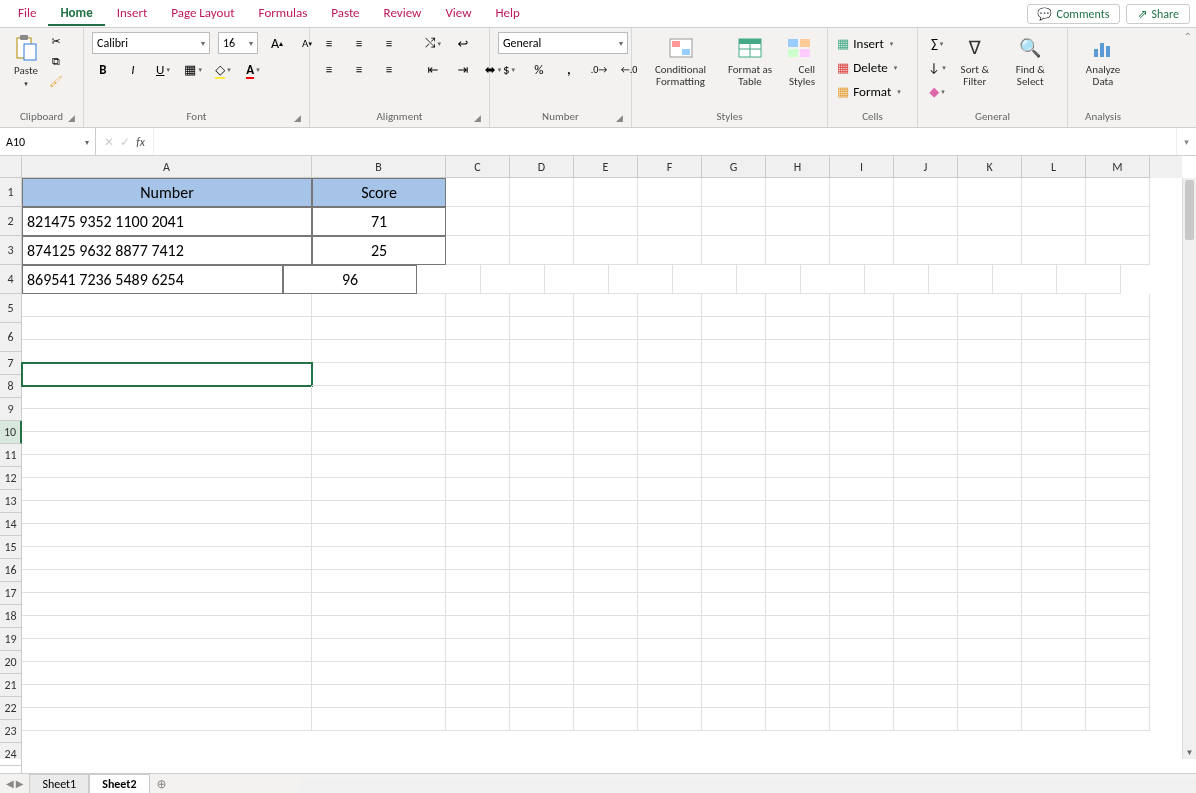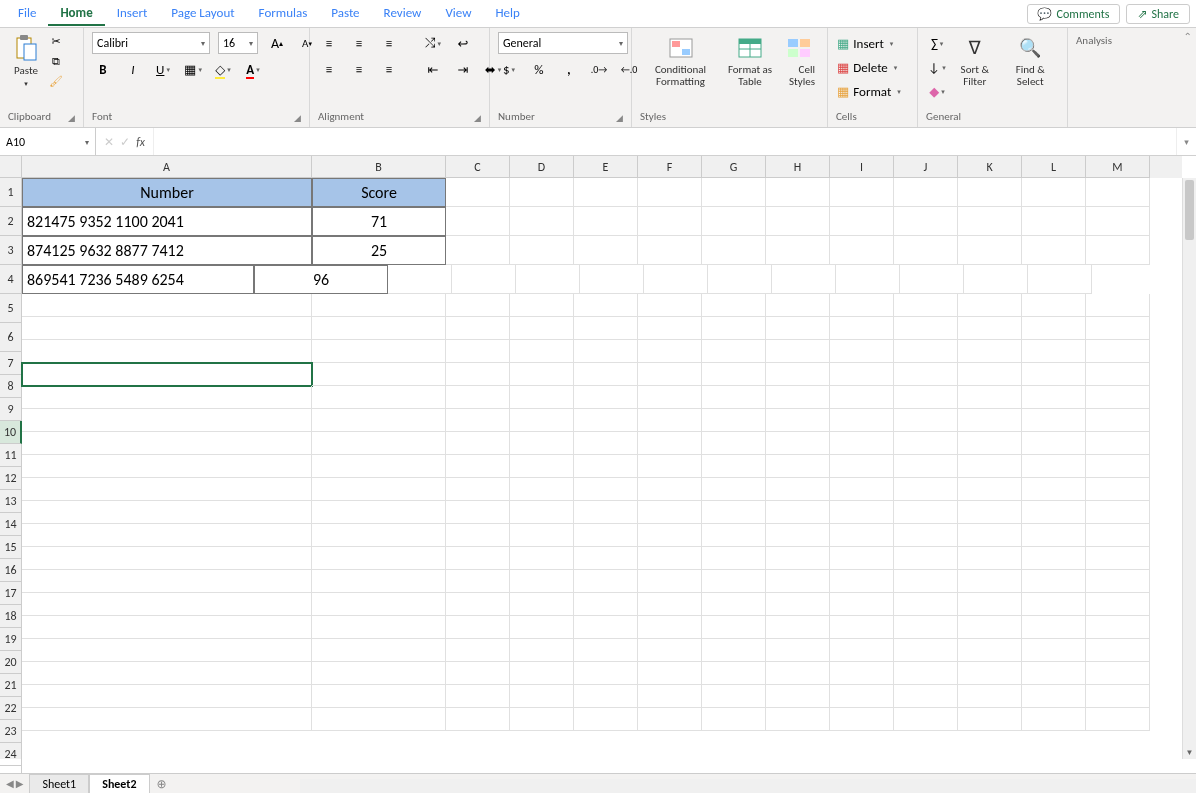--- a/index.html
+++ b/index.html
@@ -1,29 +1,29 @@
 <!DOCTYPE html>
 <html><head>
 <meta charset="utf-8">
 <style>
 * { box-sizing: border-box; margin: 0; padding: 0; font-family: "Segoe UI", Calibri, sans-serif; }
 body { background: #fff; width: 1196px; height: 793px; overflow: hidden; position: relative; }
 
 
 .menu-bar { display: flex; align-items: center; height: 28px; border-bottom: 1px solid #d0d0d0; padding: 0 6px; background: #fff; }
-.menu-item { padding: 4px 12px; font-size: 13px; color: #3b82f6; cursor: pointer; }
+.menu-item { padding: 4px 12px; font-size: 13px; color: #be185d; cursor: pointer; }
 .menu-item.active { border-bottom: 2px solid #217346; color: #217346; font-weight: 600; }
 .menu-spacer { flex: 1; }
 .menu-right-btn { display: flex; align-items: center; gap: 4px; padding: 2px 10px; border: 1px solid #ccc; border-radius: 3px; font-size: 12px; margin-left: 6px; cursor: pointer; color: #217346; }
 
 
 .ribbon { height: 100px; background: #f3f2f1; border-bottom: 1px solid #d0d0d0; display: flex; position: relative; }
 .ribbon-group { border-right: 1px solid #d8d8d8; padding: 4px 8px 2px 8px; display: flex; flex-direction: column; height: 100%; }
 .ribbon-group-body { flex: 1; display: flex; align-items: flex-start; }
-.ribbon-group-label { font-size: 11px; color: #666; padding: 2px 0; position: relative; }
+.ribbon-group-label { font-size: 11px; color: #666; text-align: center; padding: 2px 0; position: relative; }
 .ribbon-group-label .launcher { position: absolute; right: 0; bottom: 2px; font-size: 9px; color: #888; }
 
 .big-btn { display: flex; flex-direction: column; align-items: center; justify-content: center; padding: 2px 4px; font-size: 11px; color: #333; cursor: pointer; gap: 2px; }
 .big-btn .icon-box { width: 28px; height: 28px; display: flex; align-items: center; justify-content: center; }
 
 .small-stack { display: flex; flex-direction: column; gap: 2px; margin-left: 2px; }
 .small-btn { width: 20px; height: 18px; display: flex; align-items: center; justify-content: center; cursor: pointer; font-size: 11px; }
 
 .font-group-body { display:flex; flex-direction:column; gap:4px; }
 .font-row { display:flex; align-items:center; gap:8px; }
@@ -307,20 +307,32 @@
       </div>
       <div class="big-btn">
         <div class="icon-box" style="font-size:18px">🔍</div>
         <span style="text-align:center;line-height:1.1">Find &amp; Select</span>
       </div>
     </div>
     <div class="ribbon-group-label"><span>General</span></div>
   </div>
 
   <div class="ribbon-group" style="width:70px;border-right:none">
+    <div class="ribbon-group-body">
+      <div class="big-btn">
+        <div class="icon-box">
+            <svg width="26" height="22">
+              <rect x="4" y="12" width="4" height="8" fill="#5b9bd5"></rect>
+              <rect x="10" y="6" width="4" height="14" fill="#5b9bd5"></rect>
+              <rect x="16" y="9" width="4" height="11" fill="#5b9bd5"></rect>
+            </svg>
+          </div>
+        <span style="text-align:center;line-height:1.1">Analyze Data</span>
+      </div>
+    </div>
     <div class="ribbon-group-label"><span>Analysis</span></div>
   </div>
 
   <div style="position:absolute;right:4px;top:2px;font-size:10px;color:#888;cursor:pointer">⌃</div>
 </div>
 
 <div class="formula-bar">
   <div class="name-box">
       <span>A10</span>
       <span class="arr">▾</span>
@@ -420,21 +432,21 @@
         <div class="cell" style="width: 64px;"></div>
         <div class="cell" style="width: 64px;"></div>
         <div class="cell" style="width: 64px;"></div>
         <div class="cell" style="width: 64px;"></div>
         <div class="cell" style="width: 64px;"></div>
         <div class="cell" style="width: 64px;"></div>
         <div class="cell" style="width: 64px;"></div>
         <div class="cell" style="width: 64px;"></div>
       </div>
       <div class="row" style="height: 29px;">
-        <div class="cell data-cell" style="width: 232px;">869541 7236 5489 6254</div>
+        <div class="cell data-cell" style="width: 261px;">869541 7236 5489 6254</div>
         <div class="cell data-cell data-center" style="width: 134px;">96</div>
         <div class="cell" style="width: 64px;"></div>
         <div class="cell" style="width: 64px;"></div>
         <div class="cell" style="width: 64px;"></div>
         <div class="cell" style="width: 64px;"></div>
         <div class="cell" style="width: 64px;"></div>
         <div class="cell" style="width: 64px;"></div>
         <div class="cell" style="width: 64px;"></div>
         <div class="cell" style="width: 64px;"></div>
         <div class="cell" style="width: 64px;"></div>

